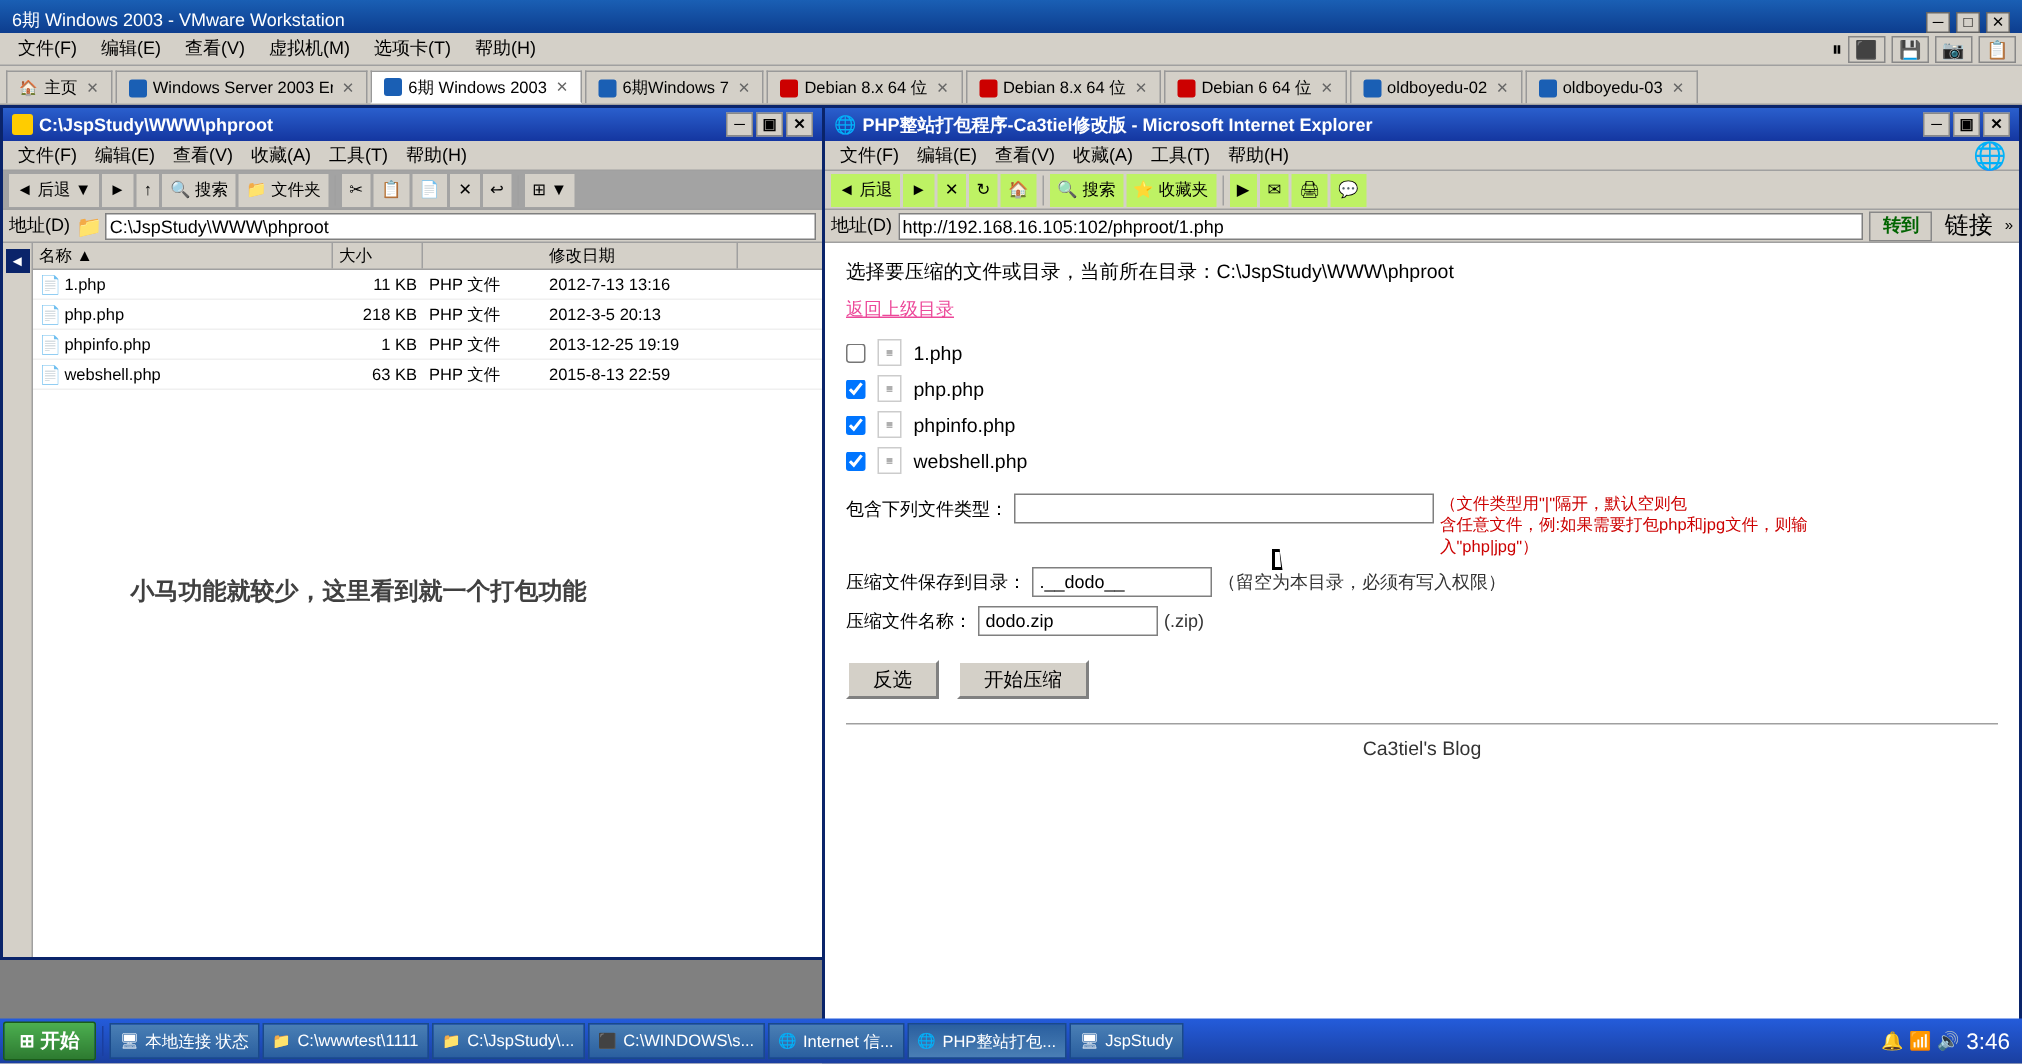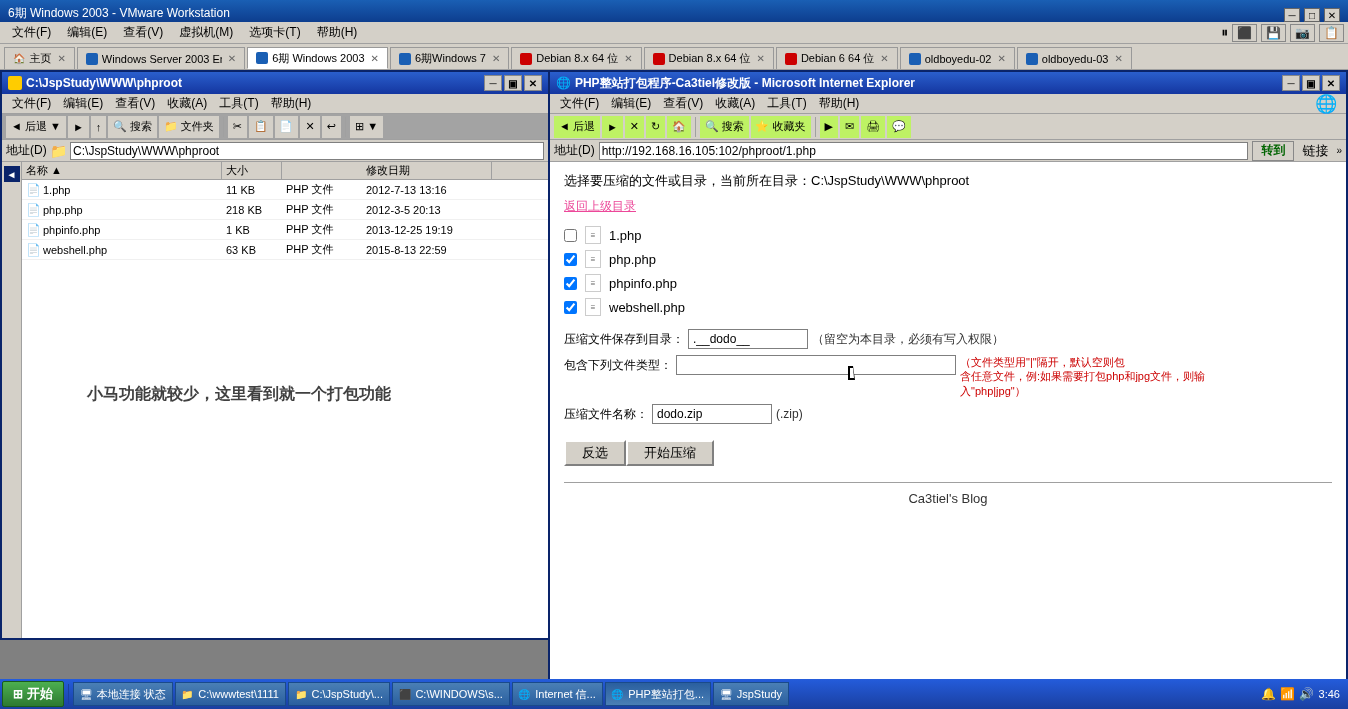--- a/index.html
+++ b/index.html
@@ -49,21 +49,21 @@
     .explorer-file-col { padding: 1px 4px; font-size: 11px; border-right: 1px solid #a0a0a0; cursor: pointer; display: flex; align-items: center; }
     .explorer-file-col.name { width: 200px; }
     .explorer-file-col.size { width: 60px; }
     .explorer-file-col.type { width: 80px; margin-top: 45px; }
     .explorer-file-col.date { width: 130px; }
 
     .explorer-file-list { flex: 1; overflow-y: auto; background: white; }
     .explorer-file-row { display: flex; height: 20px; align-items: center; border-bottom: 1px solid #f0f0f0; cursor: pointer; }
     .file-col { padding: 0 4px; font-size: 11px; overflow: hidden; white-space: nowrap; }
     .file-col.name { width: 200px; display: flex; align-items: center; gap: 2px; }
-    .file-col.size { width: 60px; }
+    .file-col.size { width: 60px; text-align: right; }
     .file-col.type { width: 80px; }
     .file-col.date { width: 130px; }
 
     
     .annotation-text { position: absolute; left: 85px; top: 312px; color: #404040; font-size: 16px; font-weight: bold; white-space: nowrap; font-family: 'Microsoft YaHei', sans-serif; }
 
     
     .packer-window { position: absolute; left: 548px; top: 0; right: 0; bottom: 0; background: white; border: 2px solid #0a246a; display: flex; flex-direction: column; }
     .packer-titlebar { background: linear-gradient(to bottom, #2a5fcd, #1436a0); height: 22px; display: flex; align-items: center; padding: 0 6px; color: white; font-size: 12px; font-weight: bold; }
     .packer-titlebar-title { flex: 1; font-size: 12px; }
@@ -73,40 +73,40 @@
     .packer-menu { background: #d4d0c8; height: 20px; display: flex; align-items: center; padding: 0 4px; border-bottom: 1px solid #a0a0a0; }
     .packer-menu-item { padding: 1px 6px; font-size: 12px; cursor: pointer; }
 
     .packer-toolbar { background: #d4d0c8; height: 26px; display: flex; align-items: center; padding: 0 4px; border-bottom: 1px solid #a0a0a0; gap: 2px; }
     .packer-toolbar-btn { height: 22px; padding: 0 4px; font-size: 11px; background: #bef264; border: 1px solid transparent; cursor: pointer; display: flex; align-items: center; gap: 2px; }
 
     .packer-address { background: #d4d0c8; height: 22px; display: flex; align-items: center; padding: 0 4px; border-bottom: 1px solid #a0a0a0; gap: 4px; }
     .packer-address-label { font-size: 12px; white-space: nowrap; }
     .packer-address-input { flex: 1; height: 18px; background: white; border: 1px solid #7f7f7f; padding: 0 2px; font-size: 12px; }
     .packer-address-go { height: 20px; padding: 0 8px; font-size: 12px; background: #d4d0c8; border: 1px solid #888; cursor: pointer; color: #006400; font-weight: bold; }
-    .packer-address-links { font-size: 13px; padding: 0 4px; }
+    .packer-address-links { font-size: 16px; padding: 0 4px; }
 
     .packer-content { flex: 1; padding: 10px 14px; overflow-y: auto; background: white; }
     .packer-header-text { font-size: 13px; margin-bottom: 8px; }
     .packer-link { color: #ec4899; text-decoration: underline; cursor: pointer; }
 
     .file-check-list { margin: 8px 0; }
     .file-check-row { display: flex; align-items: center; gap: 8px; height: 24px; }
     .file-check-row input[type=checkbox] { width: 13px; height: 13px; }
     .file-check-icon { width: 16px; height: 18px; border: 1px solid #ccc; background: white; display: flex; align-items: center; justify-content: center; font-size: 8px; position: relative; }
     .file-check-icon::after { content: '≡'; position: absolute; font-size: 8px; color: #666; }
     .file-check-name { font-size: 13px; }
 
     .packer-form { margin-top: 10px; }
     .form-row { display: flex; align-items: flex-start; margin-bottom: 6px; flex-wrap: wrap; }
     .form-label { font-size: 12px; white-space: nowrap; margin-right: 4px; line-height: 20px; }
     .form-input { height: 20px; border: 1px solid #7f7f7f; padding: 0 4px; font-size: 12px; }
     .form-hint { font-size: 12px; color: #333; margin-left: 4px; line-height: 20px; }
 
-    .packer-buttons { display: flex; gap: 0; margin-top: 16px; }
+    .packer-buttons { display: flex; gap: 12px; margin-top: 16px; }
     .packer-btn { height: 26px; padding: 0 16px; font-size: 13px; background: #d4d0c8; border: 2px solid; border-color: #ffffff #808080 #808080 #ffffff; cursor: pointer; }
 
     .packer-divider { height: 1px; background: #a0a0a0; margin: 16px 0 8px 0; }
     .packer-footer { text-align: center; font-size: 13px; color: #333; }
 
     
     .taskbar { position: absolute; bottom: 0; left: 0; right: 0; height: 30px; background: linear-gradient(to bottom, #245cdb, #1a3fa0); display: flex; align-items: center; gap: 2px; padding: 0 2px; }
     .taskbar-start { height: 26px; padding: 0 10px; background: linear-gradient(to bottom, #4caf50, #2d7a30); border: 1px solid #1a5c1a; color: white; font-weight: bold; font-size: 13px; cursor: pointer; border-radius: 2px; display: flex; align-items: center; gap: 4px; }
     .taskbar-item { height: 24px; padding: 0 6px; background: linear-gradient(to bottom, #4a7fb5, #2a5f9f); border: 1px solid #1a4a8a; color: white; font-size: 11px; cursor: pointer; display: flex; align-items: center; gap: 4px; max-width: 130px; overflow: hidden; white-space: nowrap; }
     .taskbar-item.active { background: linear-gradient(to bottom, #2a5f9f, #4a7fb5); }
@@ -376,28 +376,28 @@
           </div>
           <div class="file-check-row">
             <input type="checkbox" checked="" style="">
             <div class="file-check-icon"></div>
             <span class="file-check-name">webshell.php</span>
           </div>
         </div>
 
         <div class="packer-form">
           <div class="form-row">
+            <span class="form-label">包含下列文件类型：</span>
+            <input class="form-input" type="text" style="width: 280px;" value="">
+            <span class="form-hint" style="font-size:11px;color:#cc0000;max-width:260px;line-height:1.3;">（文件类型用"|"隔开，默认空则包<br>含任意文件，例:如果需要打包php和jpg文件，则输入"php|jpg"）</span>
+          </div>
+          <div class="form-row">
             <span class="form-label">压缩文件保存到目录：</span>
             <input class="form-input" type="text" style="width: 120px;" value=".__dodo__">
             <span class="form-hint">（留空为本目录，必须有写入权限）</span>
-          </div>
-          <div class="form-row">
-            <span class="form-label">包含下列文件类型：</span>
-            <input class="form-input" type="text" style="width: 280px;" value="">
-            <span class="form-hint" style="font-size:11px;color:#cc0000;max-width:260px;line-height:1.3;">（文件类型用"|"隔开，默认空则包<br>含任意文件，例:如果需要打包php和jpg文件，则输入"php|jpg"）</span>
           </div>
           <div class="form-row">
             <span class="form-label">压缩文件名称：</span>
             <input class="form-input" type="text" style="width: 120px;" value="dodo.zip">
             <span class="form-hint">(.zip)</span>
           </div>
         </div>
 
         <div class="packer-buttons">
           <button class="packer-btn">反选</button>
@@ -442,18 +442,18 @@
         <span>PHP整站打包...</span>
       </div>
       <div class="taskbar-item">
         <span style="font-size:10px;">🖥</span>
         <span>JspStudy</span>
       </div>
       <div class="taskbar-tray">
         <span style="font-size:12px; cursor:pointer;">🔔</span>
         <span style="font-size:12px; cursor:pointer;">📶</span>
         <span style="font-size:12px; cursor:pointer;">🔊</span>
-        <span style="font-size:11px; color:white;">3:46</span>
+        <span style="font-size:15px; color:white;">3:46</span>
       </div>
     </div>
 
   </div>
 </div>
 
 </body></html>

